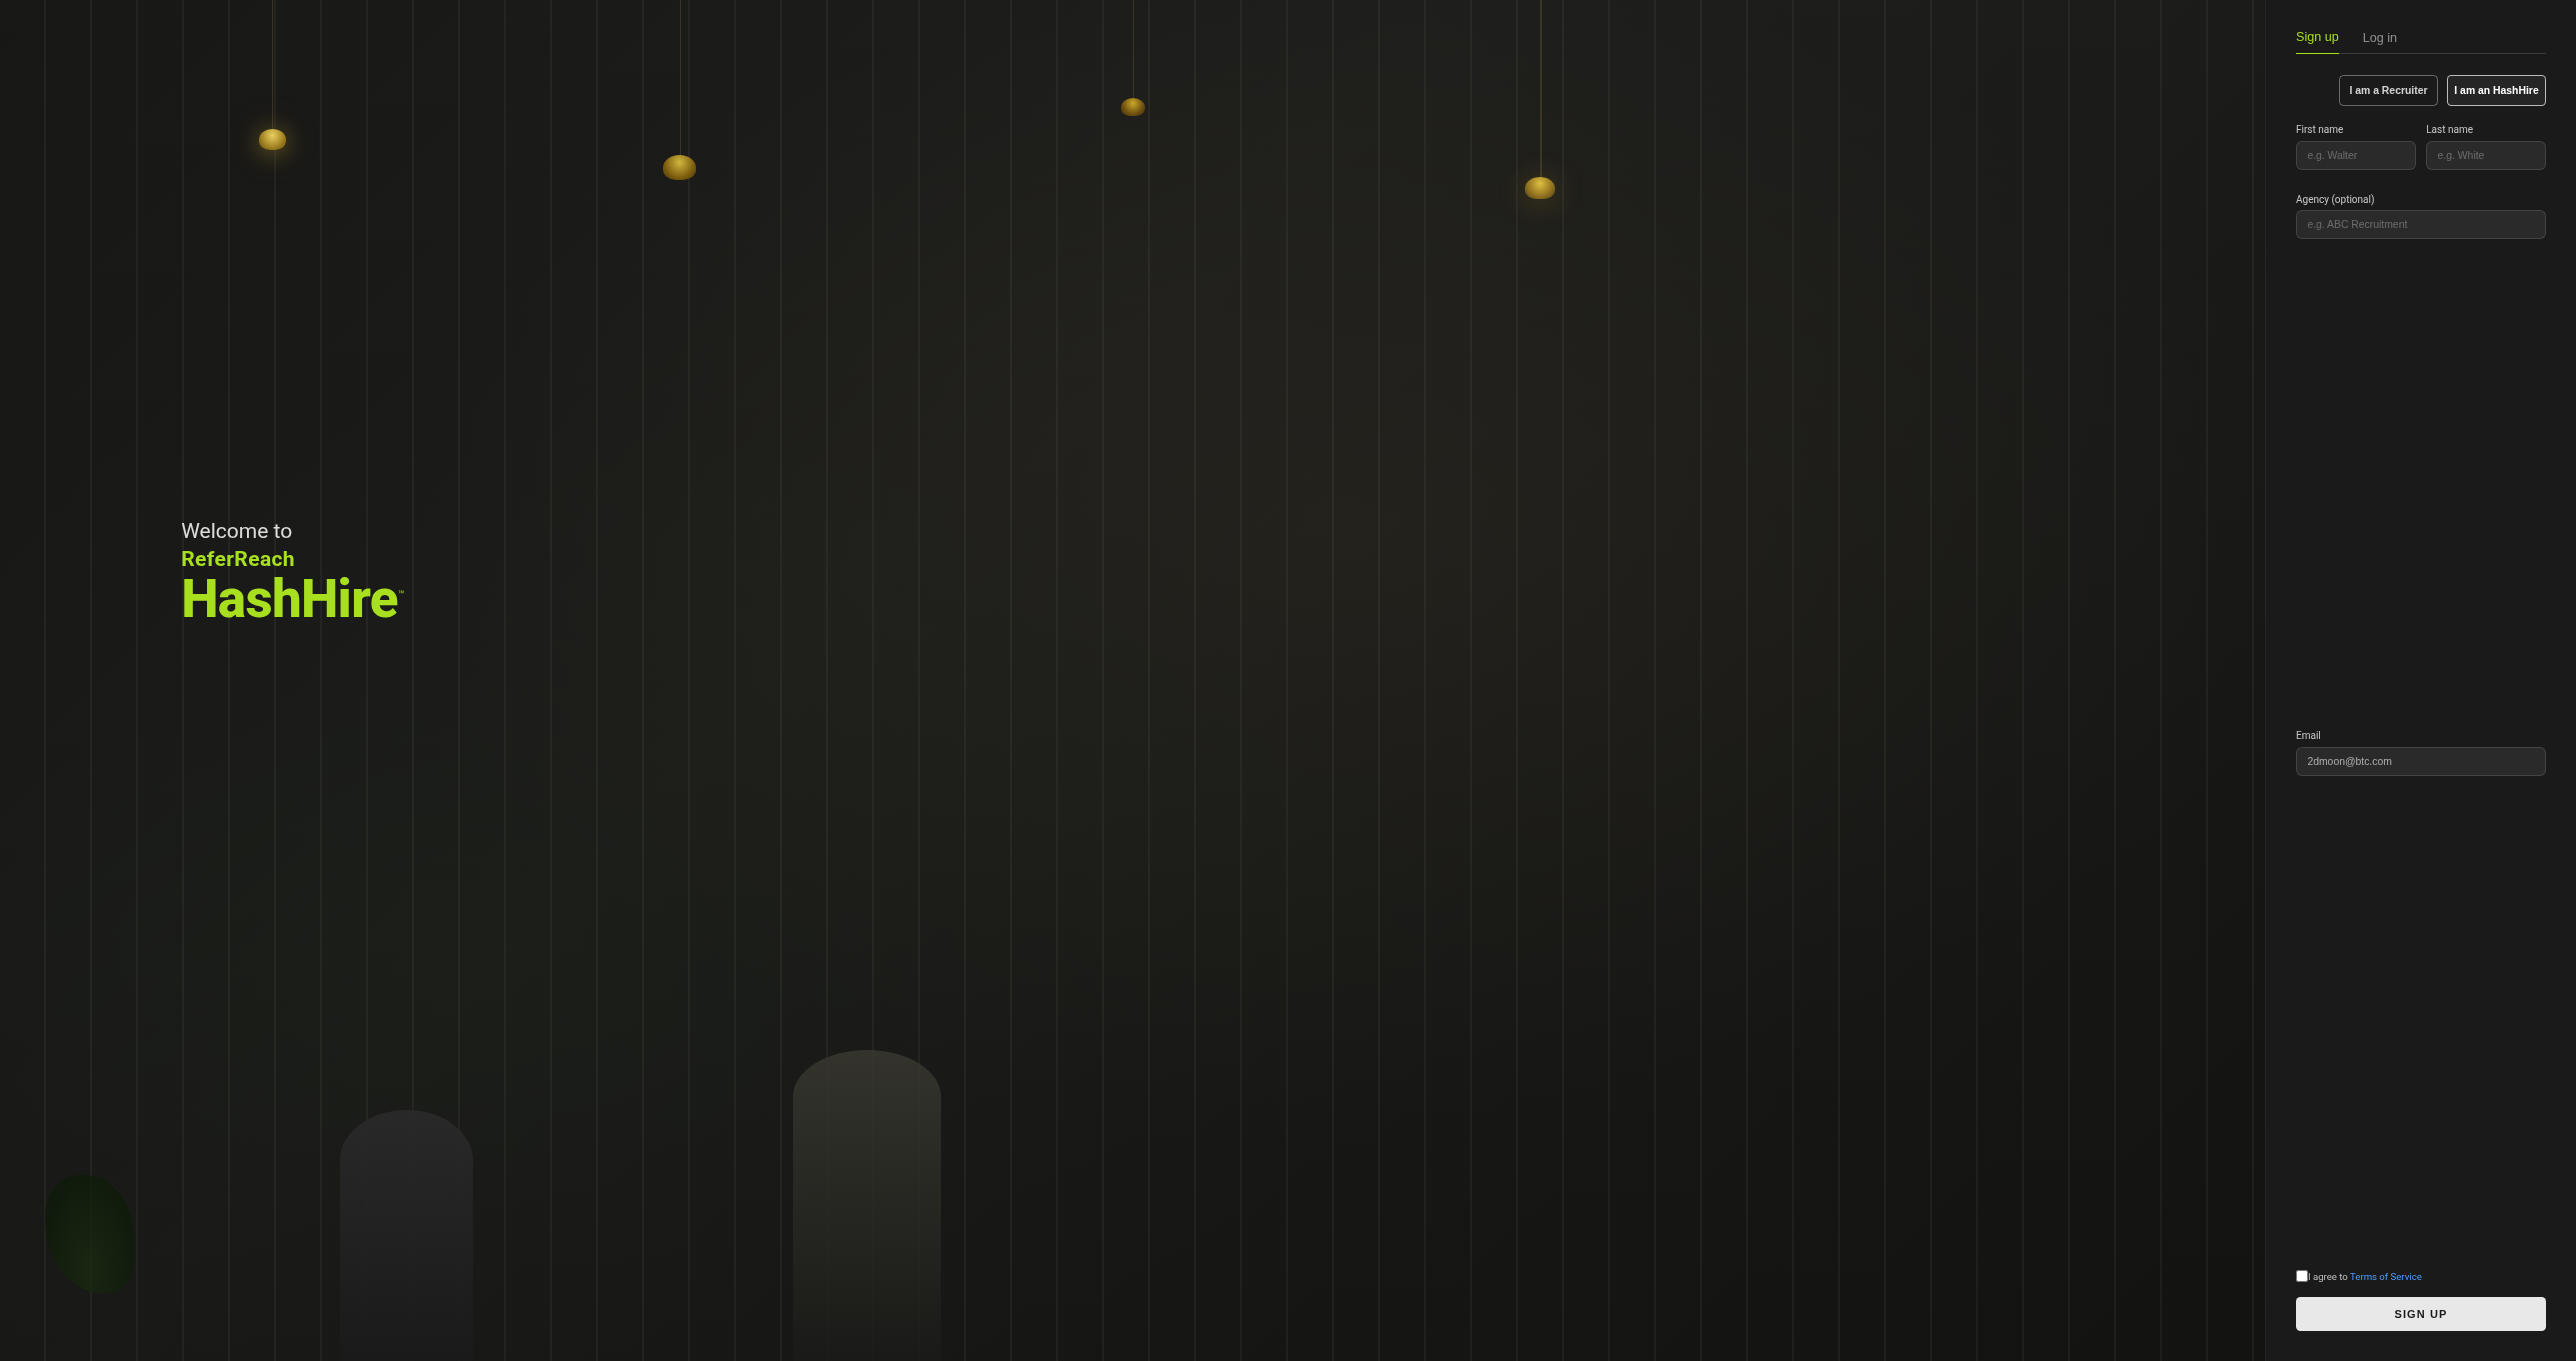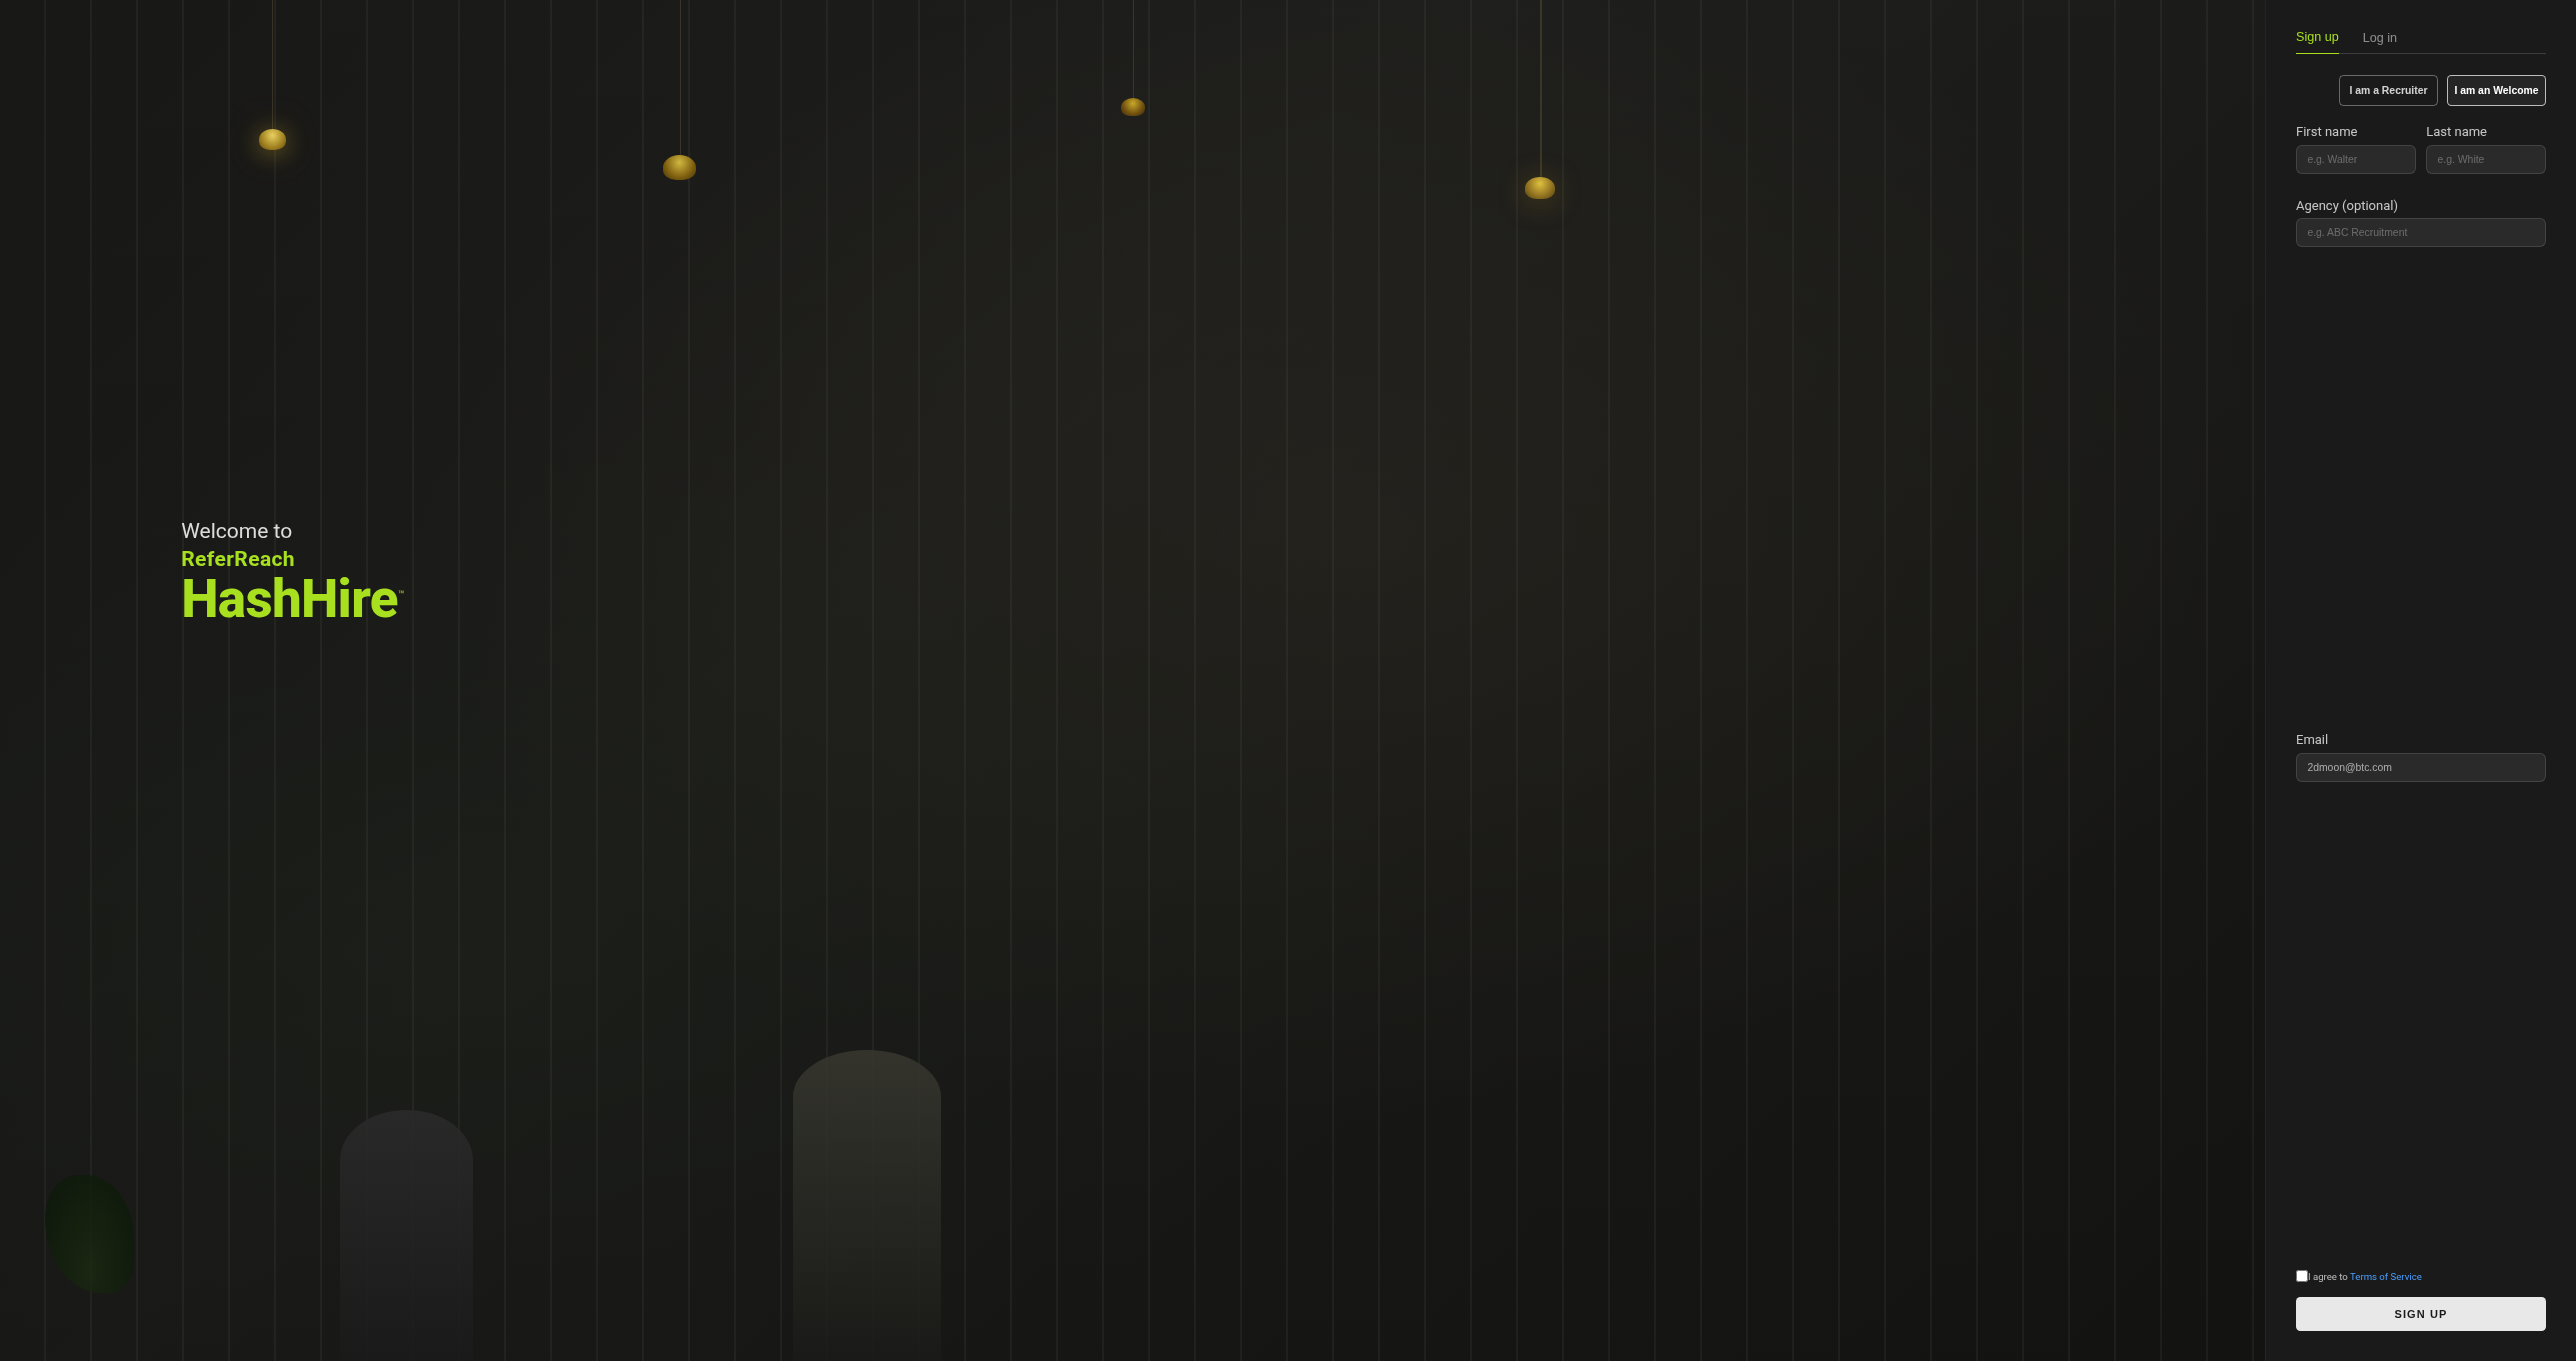--- a/index.html
+++ b/index.html
@@ -249,21 +249,21 @@
     }
 
     .form-group {
       display: flex;
       flex-direction: column;
       flex: 1;
       margin-bottom: 12px;
     }
 
     .form-label {
-      font-size: 13px;
+      font-size: 10px;
       color: rgba(255,255,255,0.75);
       margin-bottom: 5.2px;
       font-weight: 400;
     }
 
     .form-input {
       background: #2a2a2a;
       border: 0.7px solid rgba(255,255,255,0.12);
       border-radius: 6px;
       padding: 8.1px 10.4px;
@@ -377,21 +377,21 @@
 
 <div class="right-panel">
 
   <div class="auth-tabs">
     <button class="auth-tab active">Sign up</button>
     <button class="auth-tab">Log in</button>
   </div>
 
   <div class="role-buttons">
     <button class="role-btn">I am a Recruiter</button>
-    <button class="role-btn active">I am an Welcome</button>
+    <button class="role-btn active">I am an HashHire</button>
   </div>
 
   <div class="form-row form-row-name">
     <div class="form-group">
       <label class="form-label">First name</label>
       <input class="form-input" type="text" placeholder="e.g. Walter" style="">
     </div>
     <div class="form-group">
       <label class="form-label">Last name</label>
       <input class="form-input" type="text" placeholder="e.g. White" style="">

